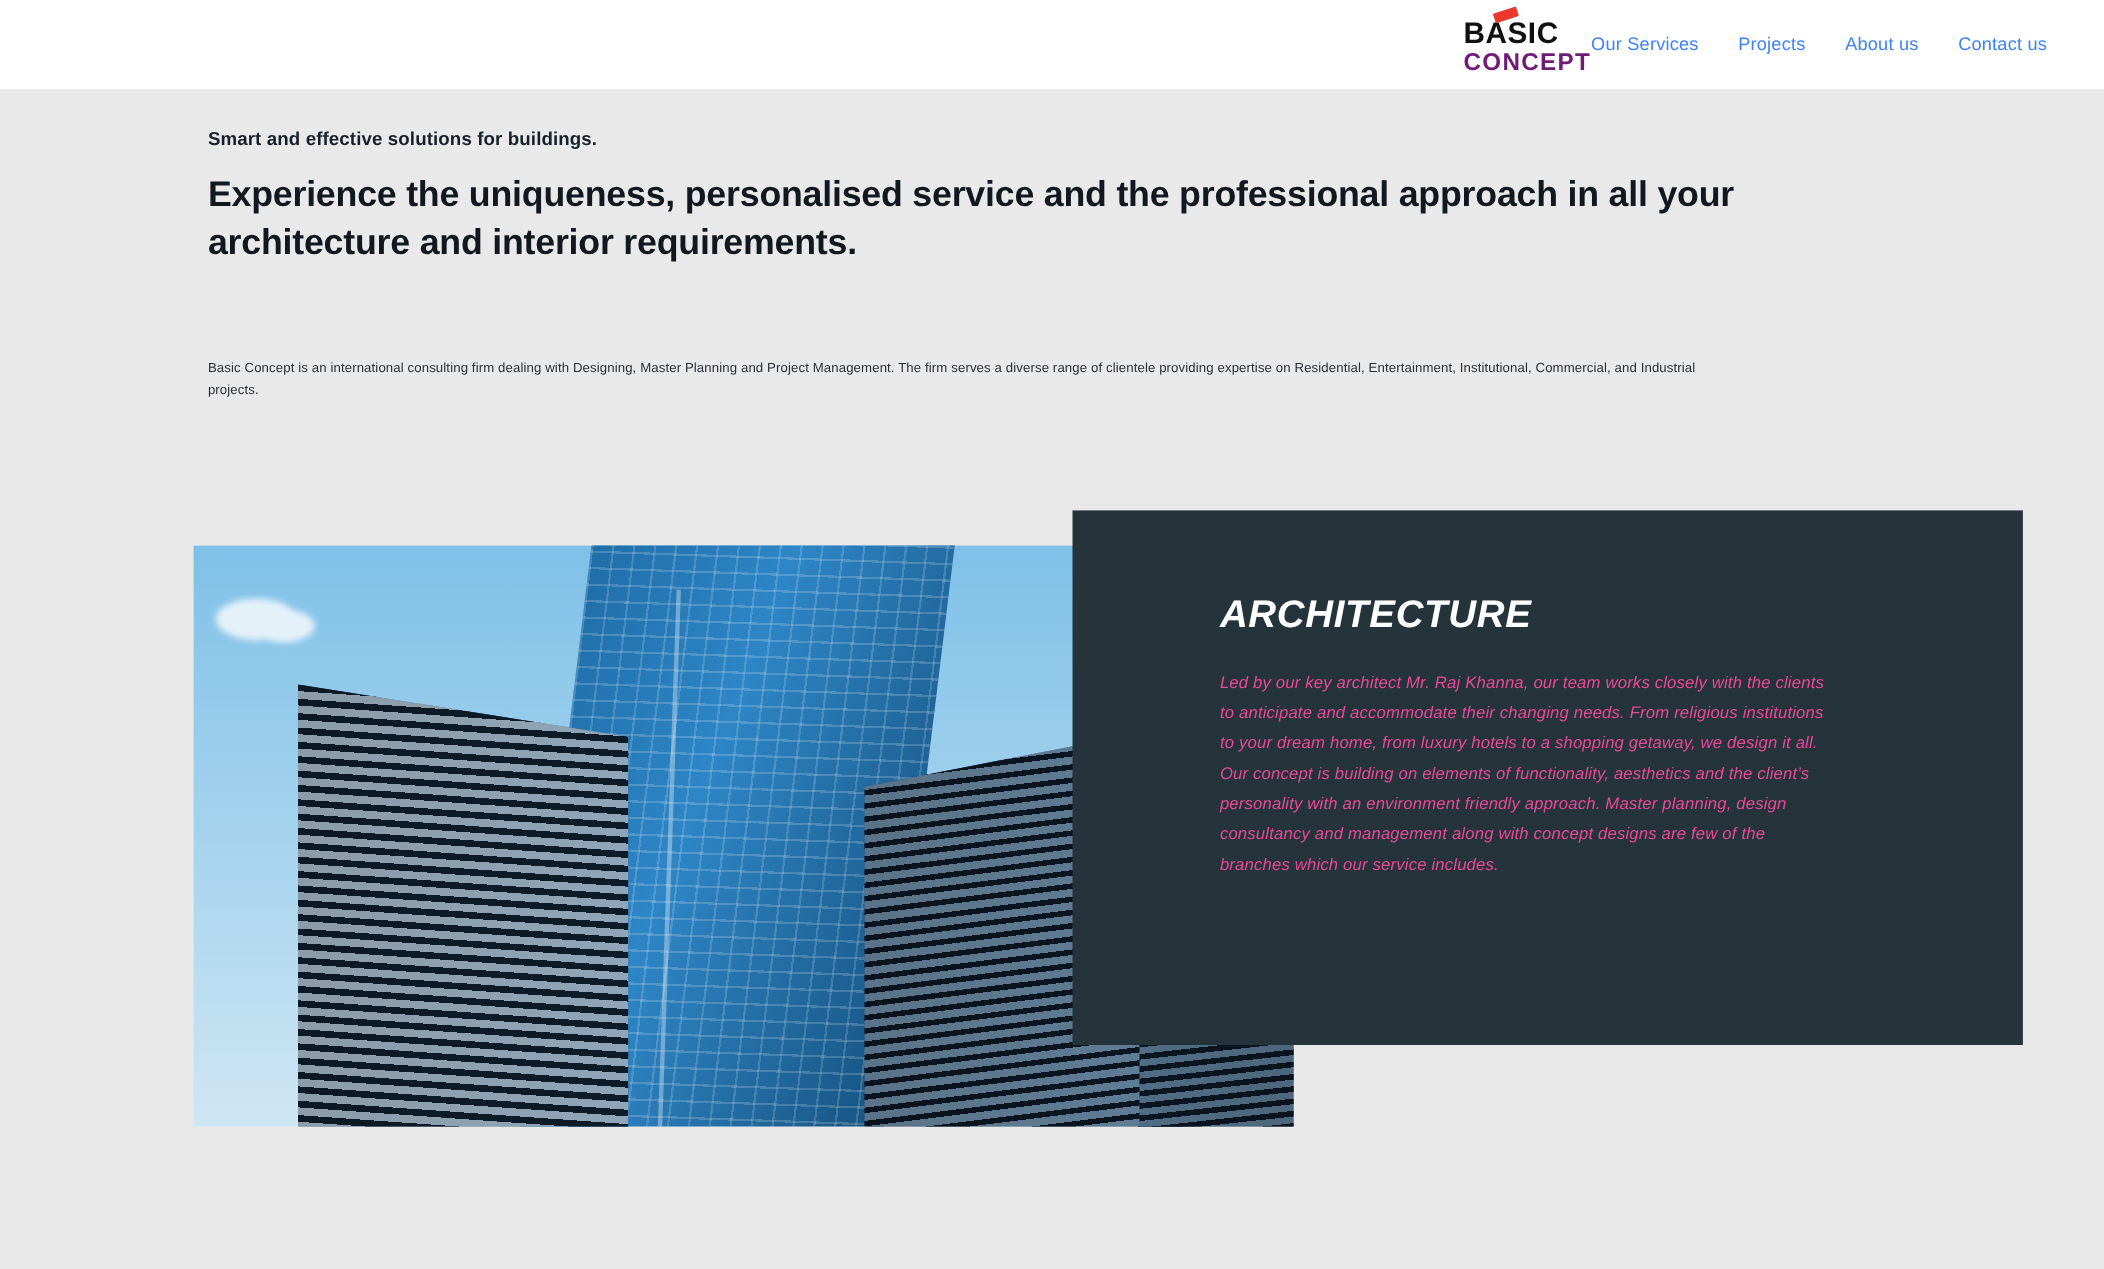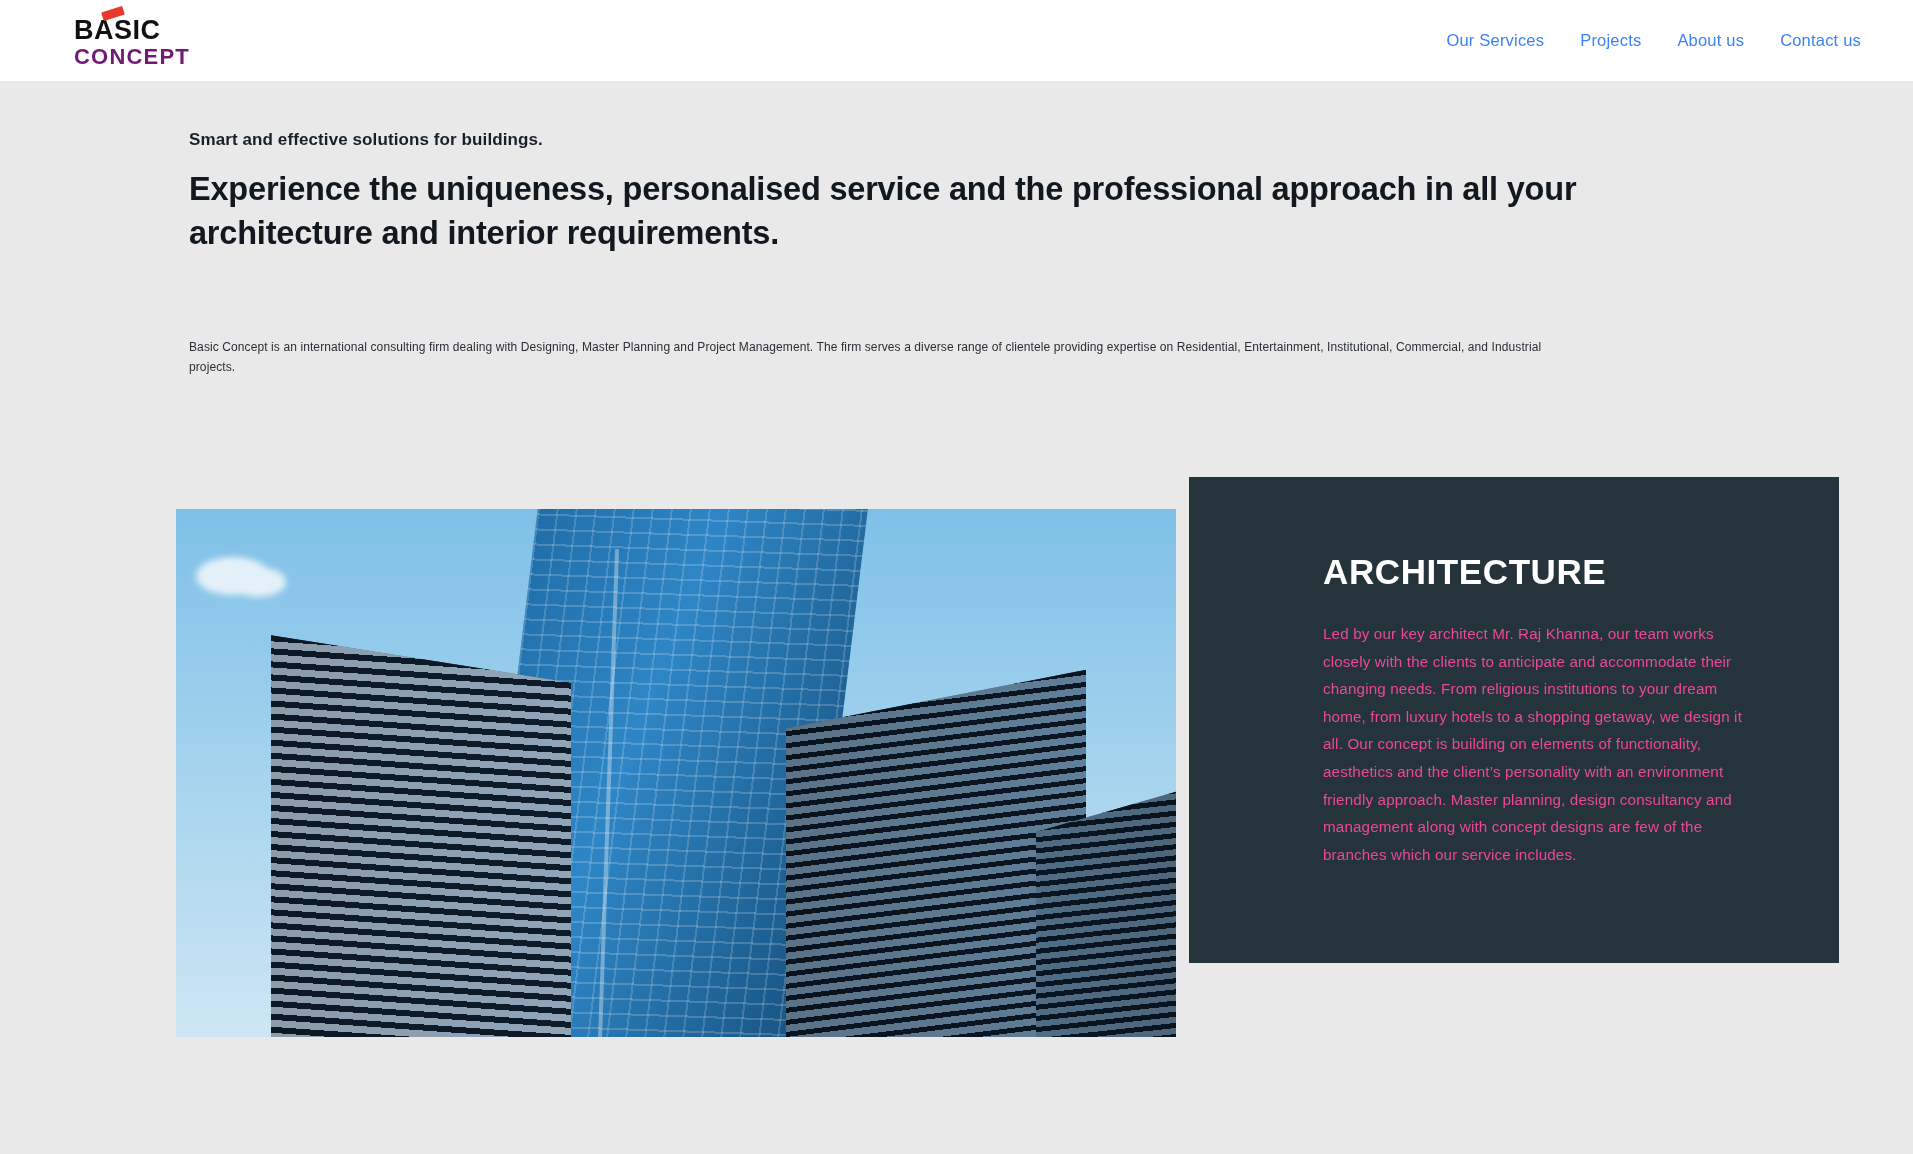--- a/index.html
+++ b/index.html
@@ -10,21 +10,21 @@
     font-family: "Liberation Sans", sans-serif;
     background: #ffffff;
   }
 
   
   .site-header {
     height: 81px;
     background: #ffffff;
     display: flex;
     align-items: center;
-    justify-content: space-between;
+    justify-content: flex-end;
     padding: 0 52px 0 74px;
     position: relative;
     z-index: 10;
   }
   .logo {
     display: block;
     line-height: 1;
     position: relative;
     padding-top: 4px;
   }
@@ -75,21 +75,21 @@
   }
   .hero-inner {
     position: relative;
     max-width: 1790px;
     margin: 0 auto;
   }
   .eyebrow {
     font-size: 17px;
     font-weight: bold;
     color: #17202a;
-    padding-top: 49px;
+    padding-top: 36px;
     letter-spacing: 0.1px;
     margin-left: 115px;
   }
   .headline {
     margin-left: 115px;
     margin-top: 18px;
     font-size: 32.5px;
     font-weight: bold;
     color: #12181f;
     line-height: 1.35;
@@ -201,25 +201,26 @@
     height: 520px;
     background: rgba(255,255,255,.35);
     transform: rotate(2deg);
   }
 
   
   .info-card {
     position: absolute;
     right: 0;
     top: 0;
-    width: 650px;
+    width: 864px;
     height: 486px;
     background: #25333a;
     padding: 76px 96px 0 134px;
     color: #ffffff;
+    font-style: italic;
   }
   .info-title {
     font-size: 35px;
     font-weight: bold;
     letter-spacing: 0.6px;
     line-height: 1.1;
     margin-bottom: 28px;
   }
   .info-text {
     font-size: 15.2px;

